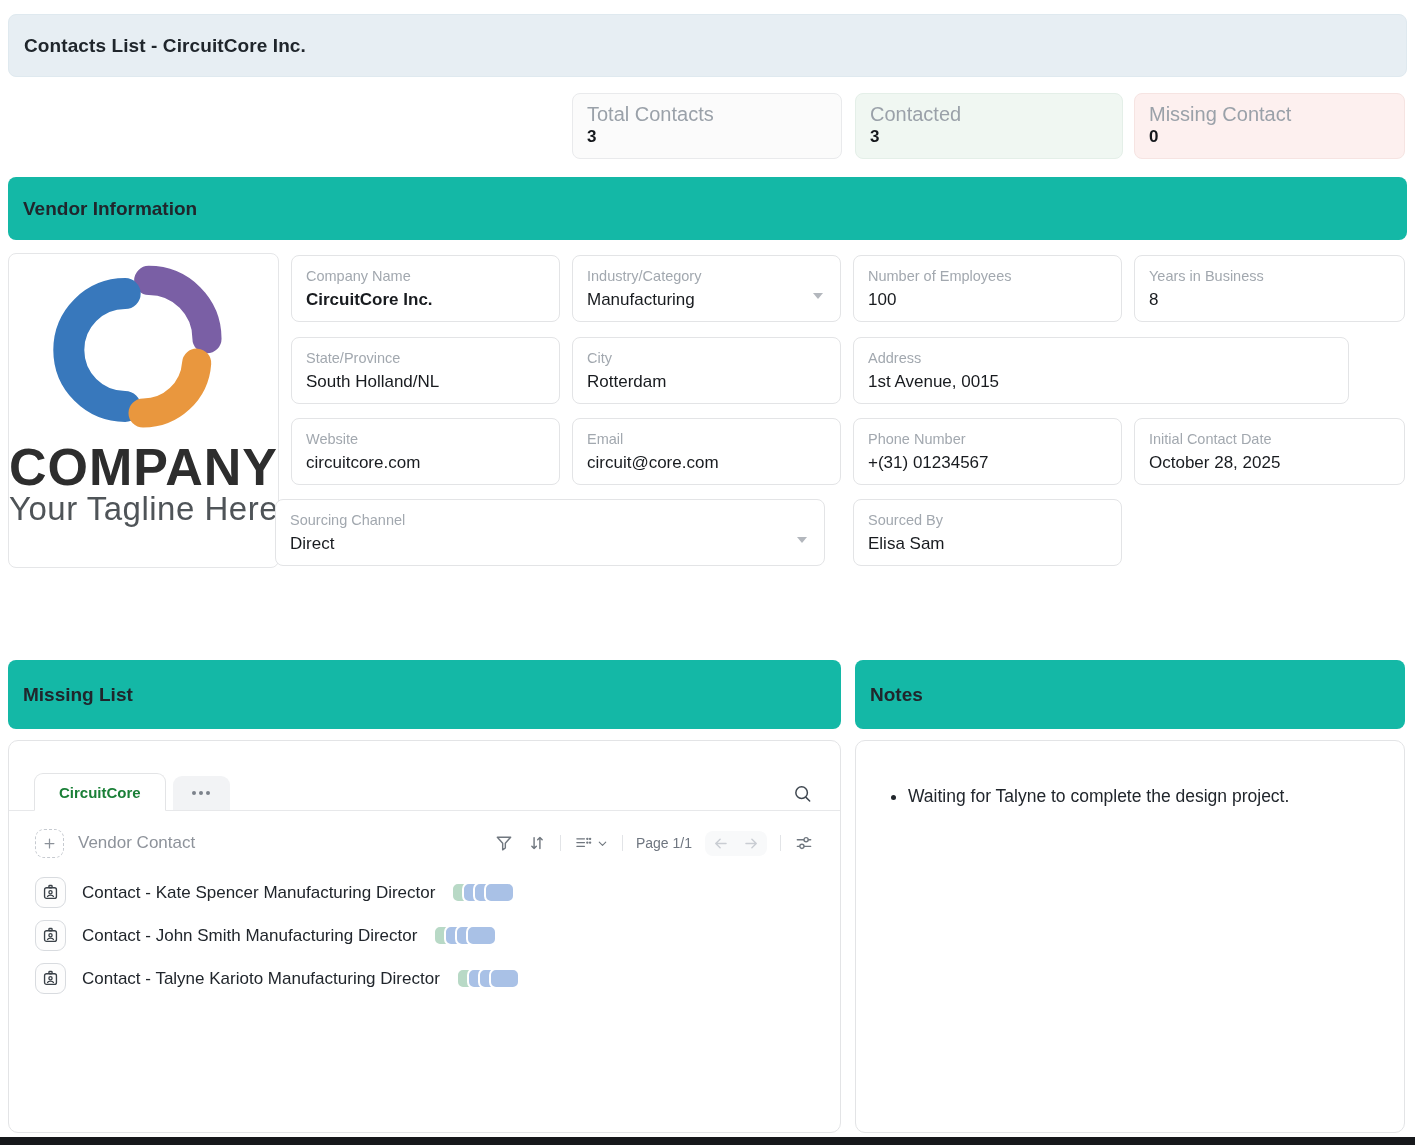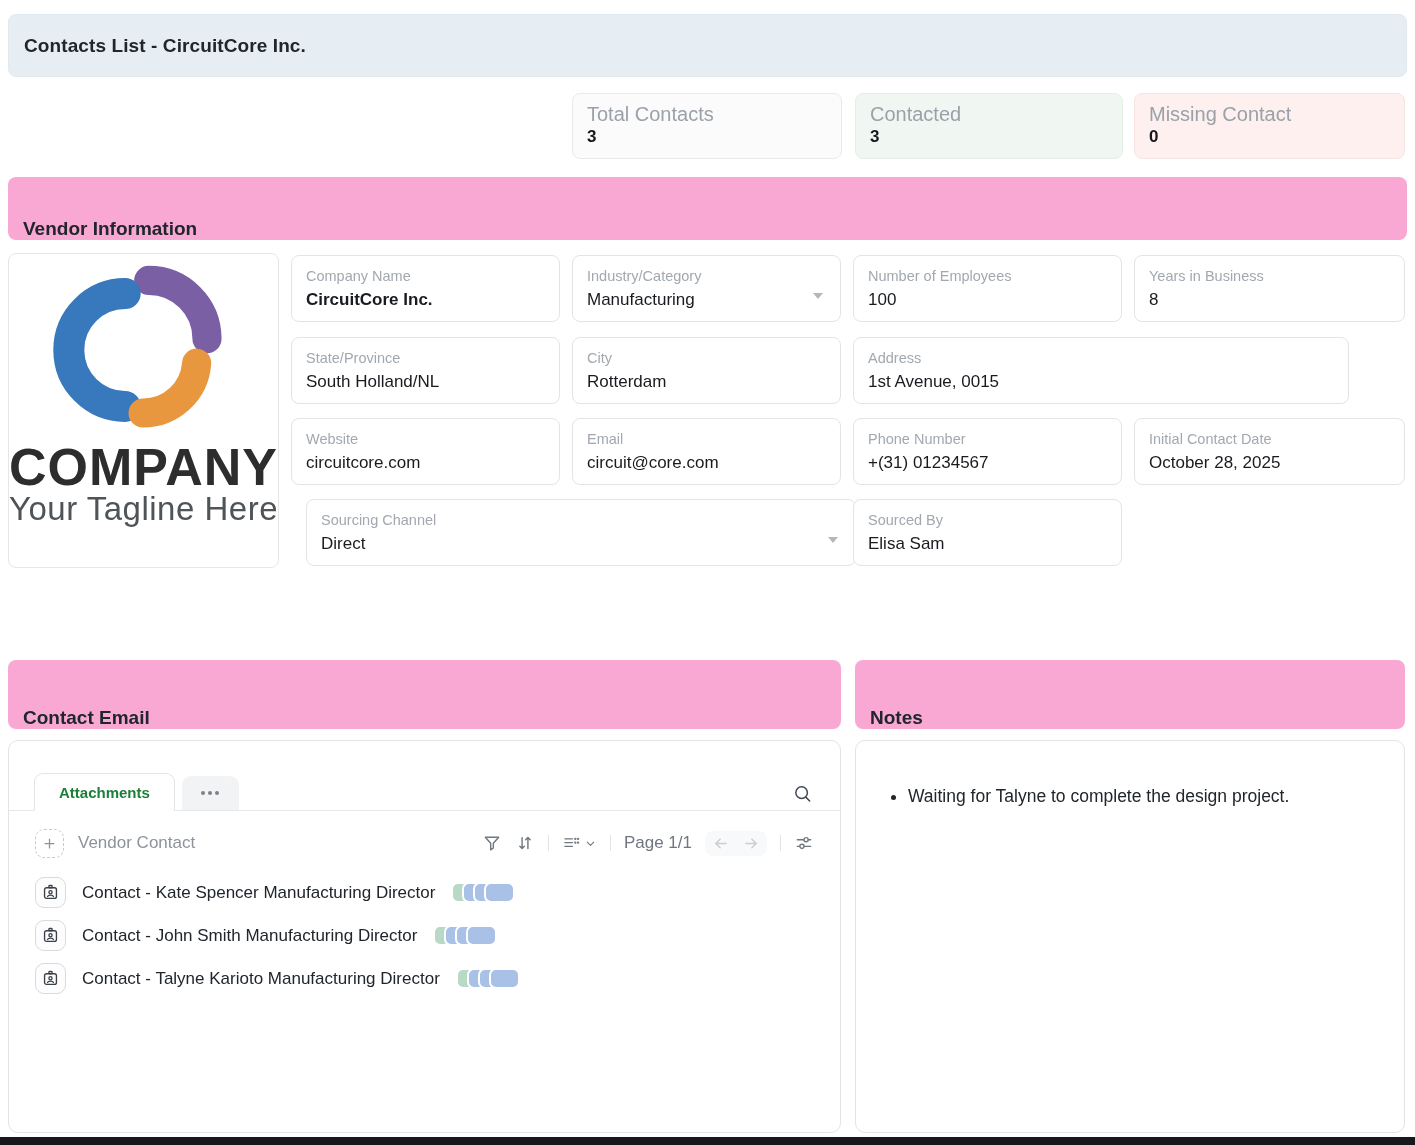--- a/index.html
+++ b/index.html
@@ -16,22 +16,22 @@
   
   .stat-card { position:absolute; top:93px; height:66px; border-radius:8px;
     border:1px solid #e9eaec; padding:9px 14px; }
   .stat-card .stat-label { font-size:20px; color:#9aa1a9; line-height:22px; }
   .stat-card .stat-value { font-size:17px; font-weight:700; color:#15181c; line-height:24px; }
   .stat-total   { left:572px; width:270px; background:#fbfbfb; }
   .stat-contacted { left:855px; width:268px; background:#f0f7f2; border-color:#e4efe8; }
   .stat-missing { left:1134px; width:271px; background:#fdf0ef; border-color:#f6e4e2; }
 
   
-  .section-bar { position:absolute; background:#f9a8d4; border-radius:8px;
-    display:flex; align-items:flex-end; padding:0 15px; }
+  .section-bar { position:absolute; background:#14b8a6; border-radius:8px;
+    display:flex; align-items:center; padding:0 15px; }
   .section-bar h2 { font-size:19px; font-weight:700; color:#20262c; }
   .bar-vendor { left:8px; top:177px; width:1399px; height:63px; }
   .bar-contacts { left:8px; top:660px; width:833px; height:69px; }
   .bar-notes { left:855px; top:660px; width:550px; height:69px; }
 
   
   .logo-card { position:absolute; left:8px; top:253px; width:271px; height:315px;
     background:#fff; border:1px solid #e5e6e8; border-radius:8px; overflow:hidden;
     display:flex; flex-direction:column; align-items:center; }
   .logo-swirl { margin-top:2px; width:196px; height:188px; }
@@ -40,21 +40,21 @@
   .logo-tagline { font-size:33px; color:#4f5458; letter-spacing:.5px; white-space:nowrap; line-height:30px; }
 
   
   .field { position:absolute; height:67px; background:#fff; border:1px solid #e3e4e6;
     border-radius:8px; padding:9px 14px; }
   .field .f-label { font-size:14.5px; color:#a2a8af; line-height:22px; }
   .field .f-value { font-size:17px; color:#181b1f; line-height:25px; }
   .field .f-value.bold { font-weight:700; }
   .c1 { left:291px; width:269px; } .c2 { left:572px; width:269px; }
   .c3 { left:853px; width:269px; } .c4 { left:1134px; width:271px; }
-  .span-addr { left:853px; width:496px; } .span-source { left:306px; width:550px; }
+  .span-addr { left:853px; width:496px; } .span-source { left:275px; width:550px; }
   .r1 { top:255px; } .r2 { top:337px; } .r3 { top:418px; } .r4 { top:499px; }
   .caret-down { position:absolute; right:17px; top:37px; width:0; height:0;
     border-left:5.5px solid transparent; border-right:5.5px solid transparent;
     border-top:6.5px solid #b3b7bd; }
 
   
   .panel { position:absolute; background:#fff; border:1px solid #e3e4e6; border-radius:10px; }
   .panel-contacts { left:8px; top:740px; width:833px; height:393px; }
   .panel-notes { left:855px; top:740px; width:550px; height:393px; }
 
@@ -72,21 +72,21 @@
 
   
   .toolbar { position:absolute; left:0; top:82px; width:100%; height:40px;
     display:flex; align-items:center; padding:0 26px; }
   .add-btn { width:29px; height:29px; border:1.6px dashed #c6cad0; border-radius:9px; background:#fff;
     color:#8b9199; display:flex; align-items:center; justify-content:center; }
   .group-label { font-size:17px; color:#8e939b; margin-left:14px; }
   .tb-right { margin-left:auto; display:flex; align-items:center; gap:13px; color:#70777f; }
   .tb-icon { background:none; border:none; color:#70777f; display:flex; align-items:center; }
   .tb-sep { width:1px; height:16px; background:#e2e4e7; }
-  .page-label { font-size:17px; color:#6f7680;text-align:right; }
+  .page-label { font-size:14px; color:#6f7680;text-align:right; }
   .pager { display:flex; background:#f8f9fa; border-radius:8px; }
   .pager .tb-icon { color:#c9cdd3; padding:3px 6px; }
   .chev { margin-left:2px; }
 
   
   .contact-rows { position:absolute; left:0; top:130px; width:100%; }
   .contact-row { height:43px; display:flex; align-items:center; padding:0 26px; cursor:pointer; }
   .badge-btn { width:31px; height:31px; border:1px solid #d8dbdf; border-radius:9px; background:#fdfdfd;
     display:flex; align-items:center; justify-content:center; color:#3a4148; flex:none; }
   .contact-title { font-size:17px; color:#21262c; margin-left:16px; white-space:nowrap; }
@@ -194,27 +194,27 @@
     <div class="f-label">Sourcing Channel</div>
     <div class="f-value">Direct</div>
     <span class="caret-down"></span>
   </div>
   <div class="field c3 r4">
     <div class="f-label">Sourced By</div>
     <div class="f-value">Elisa Sam</div>
   </div>
 
   <div class="section-bar bar-contacts">
-    <h2>Contact Email</h2>
+    <h2>Missing List</h2>
   </div>
 
   <div class="panel panel-contacts">
     <div class="tabs-row">
       <div class="tab-active">
-        <span>Attachments</span>
+        <span>CircuitCore</span>
       </div>
       <div class="tab-more">
         <span style="display:flex;gap:3px;">
             <i class="tab-more-dot" style="width:4px;height:4px;border-radius:50%;background:#7c828b;"></i>
             <i style="width:4px;height:4px;border-radius:50%;background:#7c828b;"></i>
             <i style="width:4px;height:4px;border-radius:50%;background:#7c828b;"></i>
           </span>
       </div>
     </div>
     <button class="search-btn">

